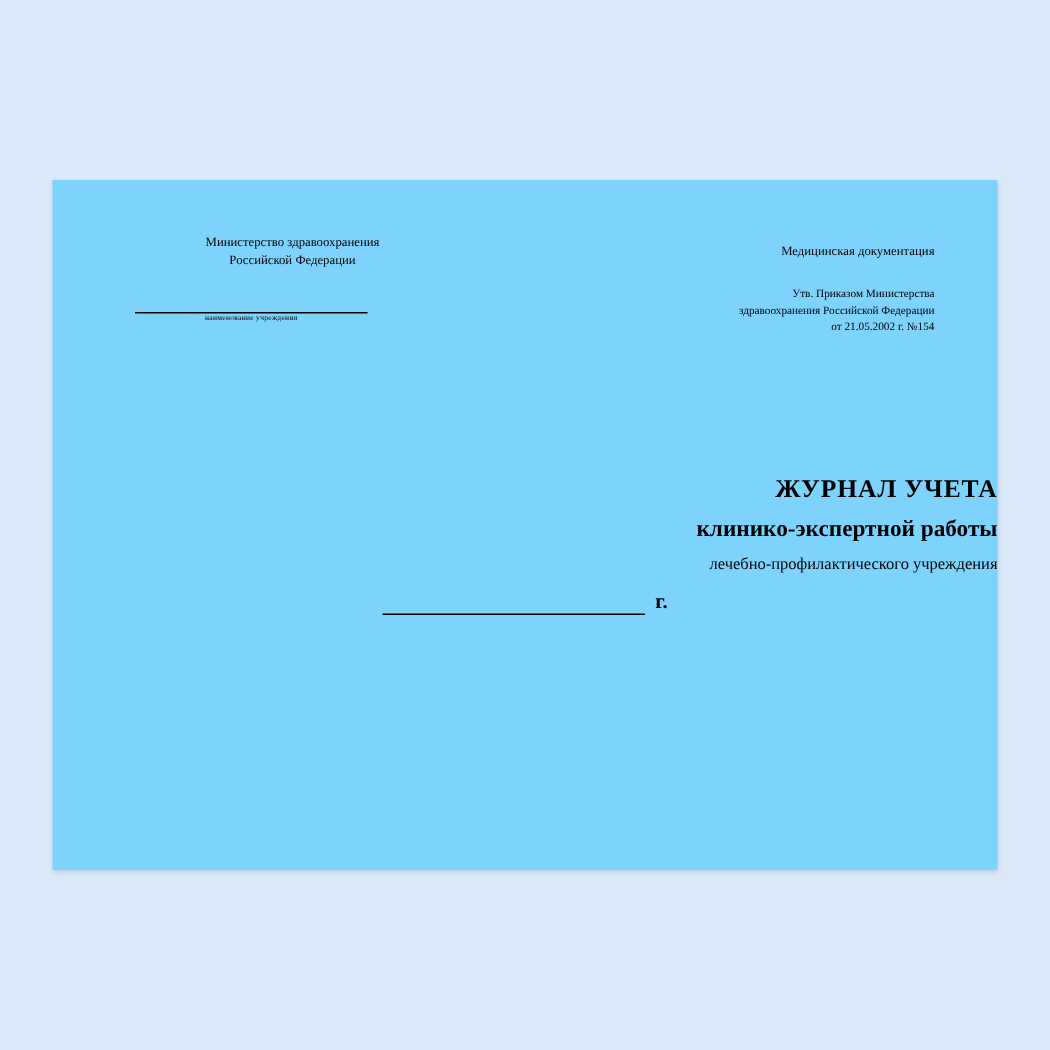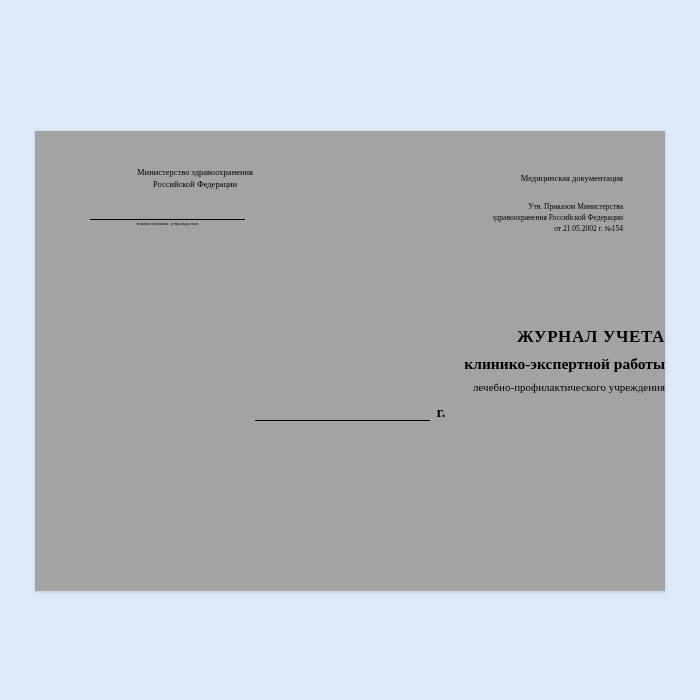--- a/index.html
+++ b/index.html
@@ -17,23 +17,22 @@
     position: absolute;
     left: 35px;
     top: 120px;
     width: 630px;
     height: 460px;
   }
   .sheet {
     position: relative;
     width: 100%;
     height: 100%;
-    background: #a3a3a3;
+    background: #7dd3fc;
     box-shadow: 0 1px 3px rgba(40,70,110,0.18);
-    margin-top: 11px;
   }
   
   .header {
     position: absolute;
     left: 0;
     top: 0;
     width: 100%;
     height: 160px;
   }
   .org-block {

